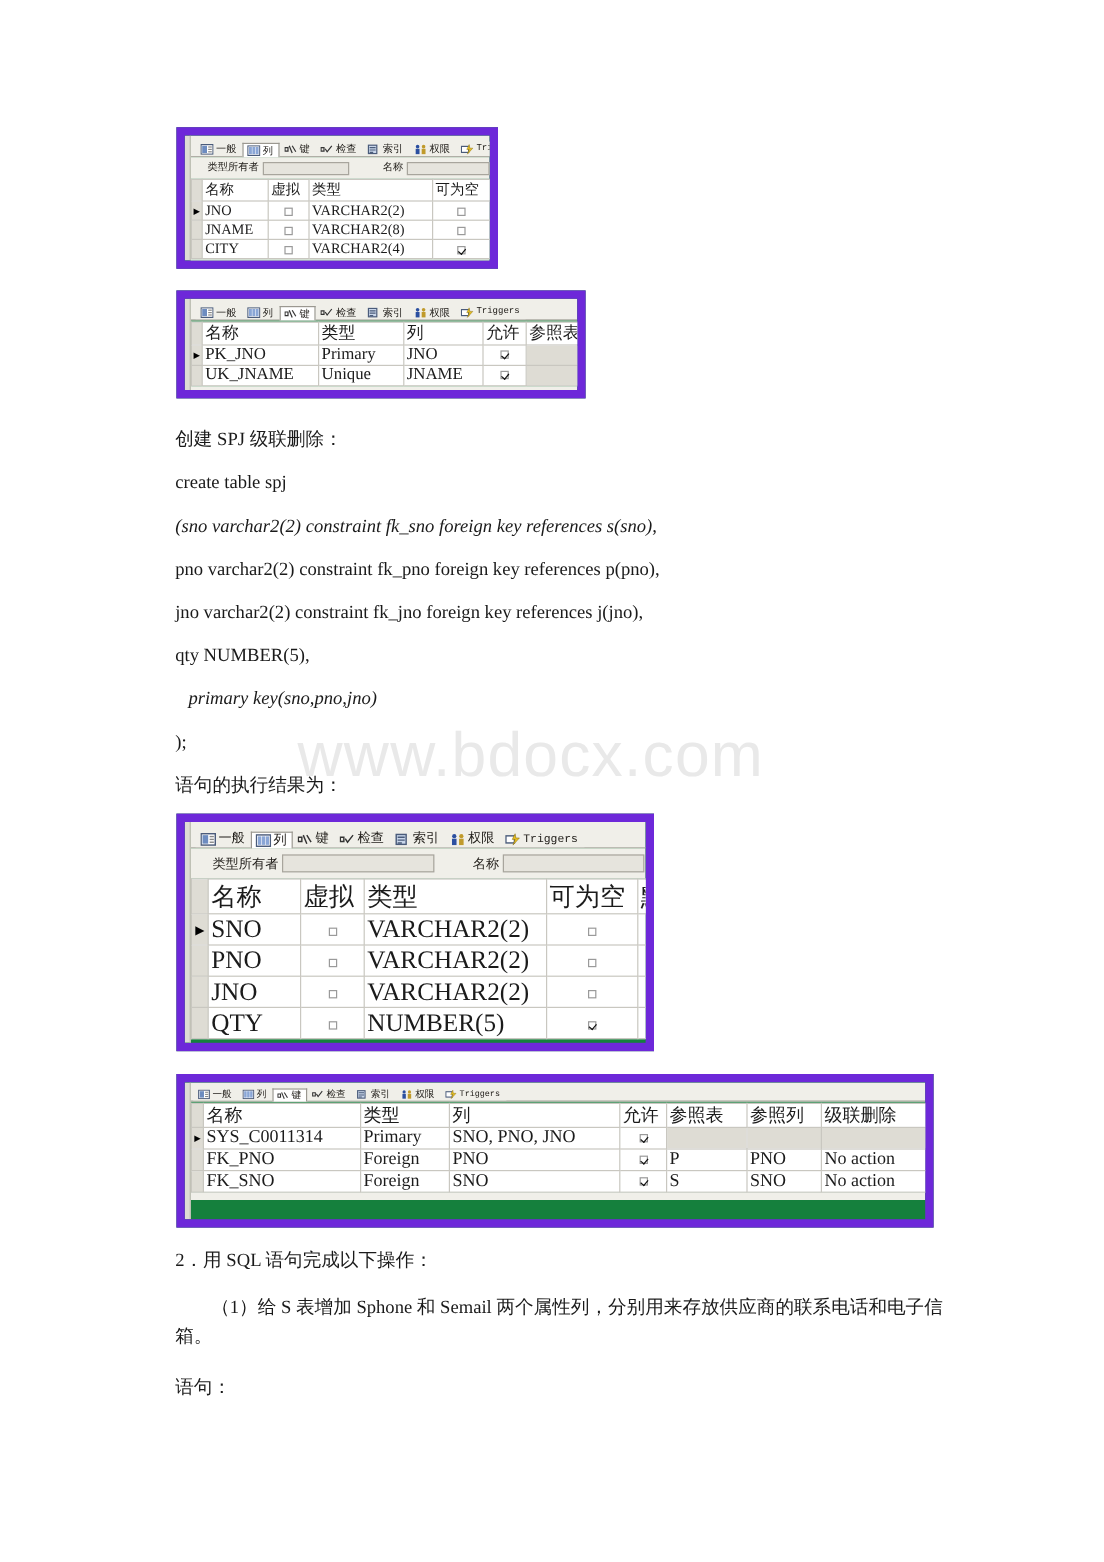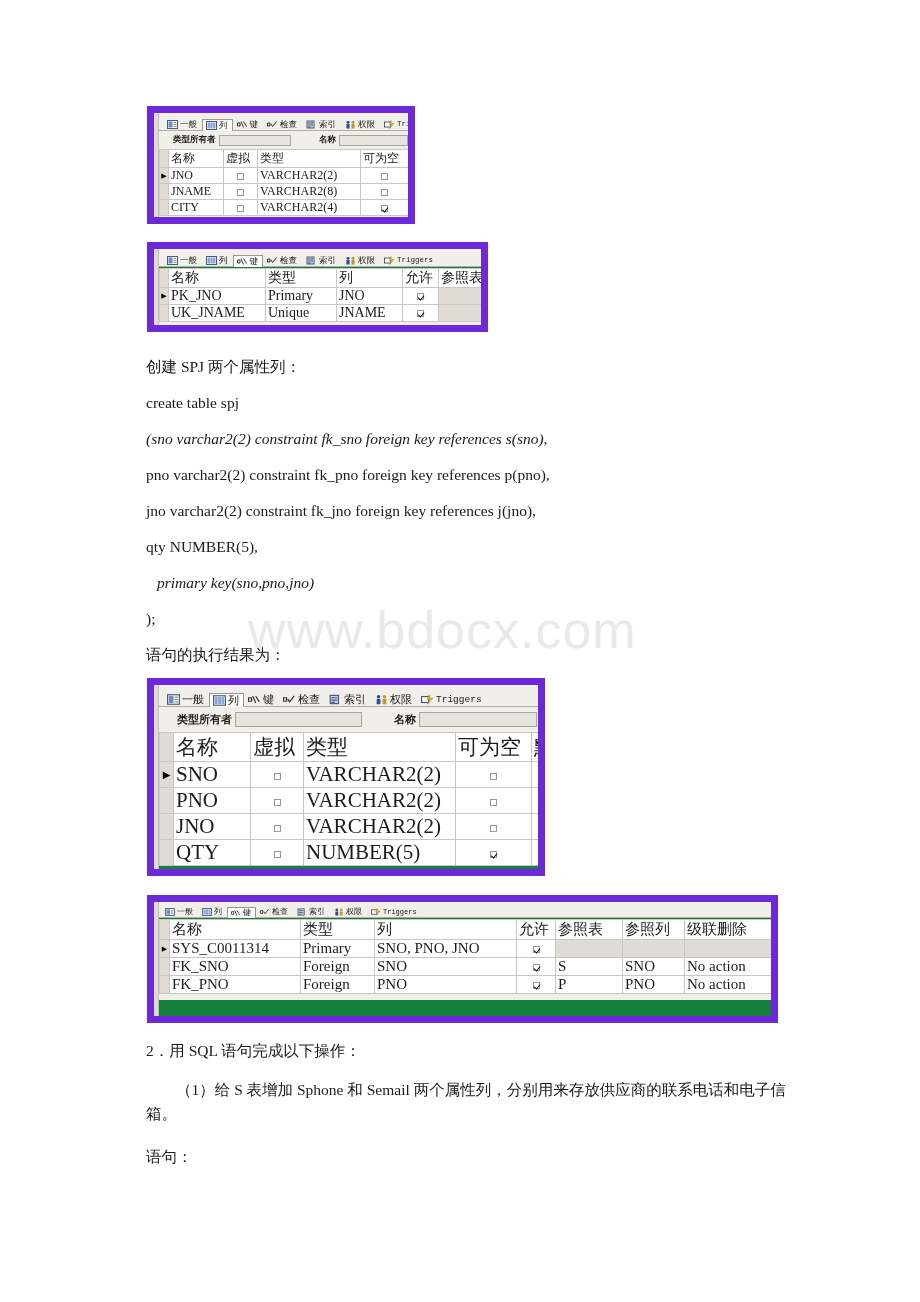--- a/index.html
+++ b/index.html
@@ -79,21 +79,21 @@
   .tab .ti{ display:inline-block; width:11px; height:9px; flex:0 0 auto; }
   .tab.mono{ font-family:"Liberation Mono", monospace; font-size:7.5px; }
 
   
   .filterrow{
     display:flex; align-items:center;
     padding:3px 0 3px 14px;
     font-size:8.5px; color:#23201c;
     background:#f0efe9;
   }
-  .filterrow .lbl{ margin-right:3px; white-space:nowrap;font-weight:bold; }
+  .filterrow .lbl{ margin-right:3px; white-space:nowrap; }
   .filterrow .box{
     background:#e6e4dd;
     border:1px solid #a8a59d;
     height:11px;
   }
 
   
   .grid{ border-collapse:collapse; background:#ffffff; table-layout:fixed; }
   .grid td, .grid th{
     border:1px solid #c9c7c0;
@@ -380,21 +380,21 @@
           <td>JNAME</td>
           <td class="ctr"><span class="cb on"></span></td>
           <td class="shaded"></td>
         </tr>
       </tbody>
         </table>
       <div class="footstrip"></div>
     </div>
   </div>
 
-  <div class="para" style="left:146px; top:358px;">创建 SPJ 两个属性列：</div>
+  <div class="para" style="left:146px; top:358px;">创建 SPJ 级联删除：</div>
   <div class="para" style="left:146px; top:394px;">create table spj</div>
   <div class="para" style="left:146px; top:430px;font-style:italic;">(sno varchar2(2) constraint fk_sno foreign key references s(sno),</div>
   <div class="para" style="left:146px; top:466px;">pno varchar2(2) constraint fk_pno foreign key references p(pno),</div>
   <div class="para" style="left:146px; top:502px;">jno varchar2(2) constraint fk_jno foreign key references j(jno),</div>
   <div class="para" style="left:146px; top:538px;"> qty NUMBER(5),</div>
   <div class="para" style="left:157px; top:574px;font-style:italic;"> primary key(sno,pno,jno)</div>
   <div class="para" style="left:146px; top:610px;">);</div>
   <div class="para" style="left:146px; top:646px;">语句的执行结果为：</div>
 
   <div class="shot" style="left:147px; top:678px; width:398px; height:198px;">
@@ -645,40 +645,40 @@
           <td>Primary</td>
           <td>SNO, PNO, JNO</td>
           <td class="ctr"><span class="cb on"></span></td>
           <td class="shaded"></td>
           <td class="shaded"></td>
           <td class="shaded"></td>
           <td class="shaded"></td>
         </tr>
         <tr>
           <td class="rowmark"></td>
+          <td>FK_PNO</td>
+          <td>Foreign</td>
+          <td>PNO</td>
+          <td class="ctr"><span class="cb on"></span></td>
+          <td>P</td>
+          <td>PNO</td>
+          <td>No action</td>
+          <td></td>
+        </tr>
+        <tr>
+          <td class="rowmark"></td>
           <td>FK_SNO</td>
           <td>Foreign</td>
           <td>SNO</td>
           <td class="ctr"><span class="cb on"></span></td>
           <td>S</td>
           <td>SNO</td>
           <td>No action</td>
           <td></td>
         </tr>
-        <tr>
-          <td class="rowmark"></td>
-          <td>FK_PNO</td>
-          <td>Foreign</td>
-          <td>PNO</td>
-          <td class="ctr"><span class="cb on"></span></td>
-          <td>P</td>
-          <td>PNO</td>
-          <td>No action</td>
-          <td></td>
-        </tr>
       </tbody>
         </table>
       <div class="footstrip"></div>
     </div>
   </div>
 
   <div class="para" style="left:146px; top:1042px;">2．用 SQL 语句完成以下操作：</div>
   <div class="para wrap" style="left:146px; top:1078px; width:668px; text-indent:30px;">（1）给 S 表增加 Sphone 和 Semail 两个属性列，分别用来存放供应商的联系电话和电子信箱。</div>
   <div class="para" style="left:146px; top:1148px;">语句：</div>
 

